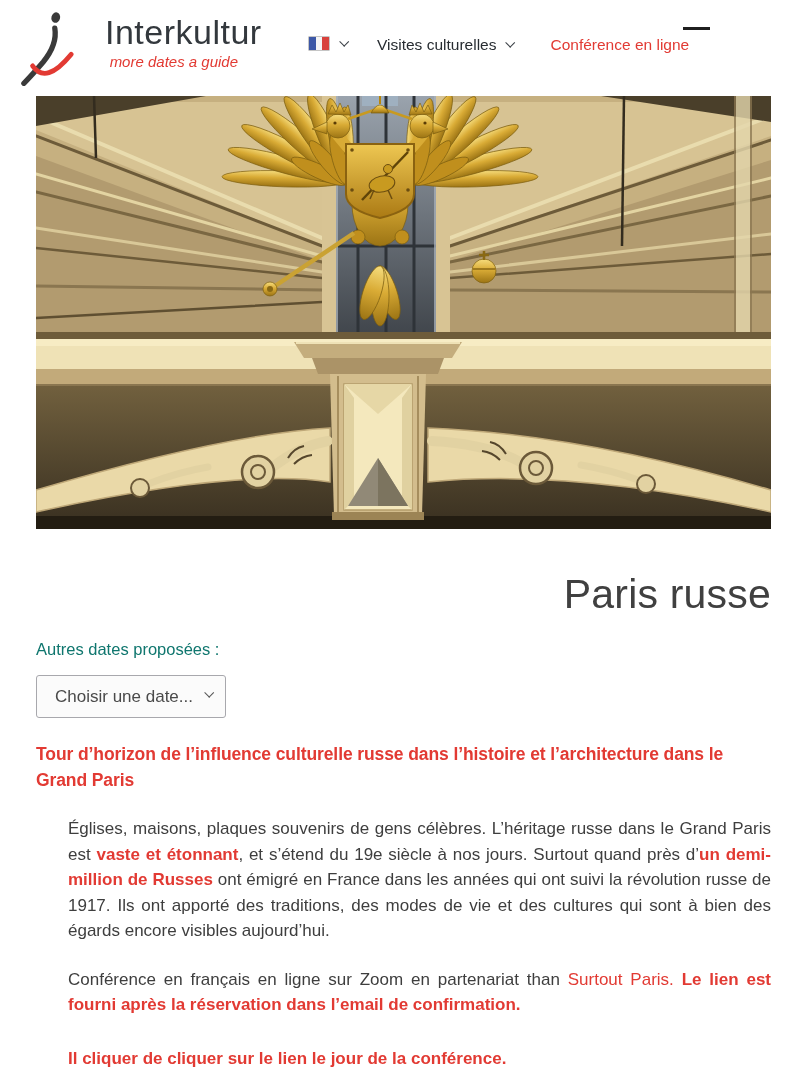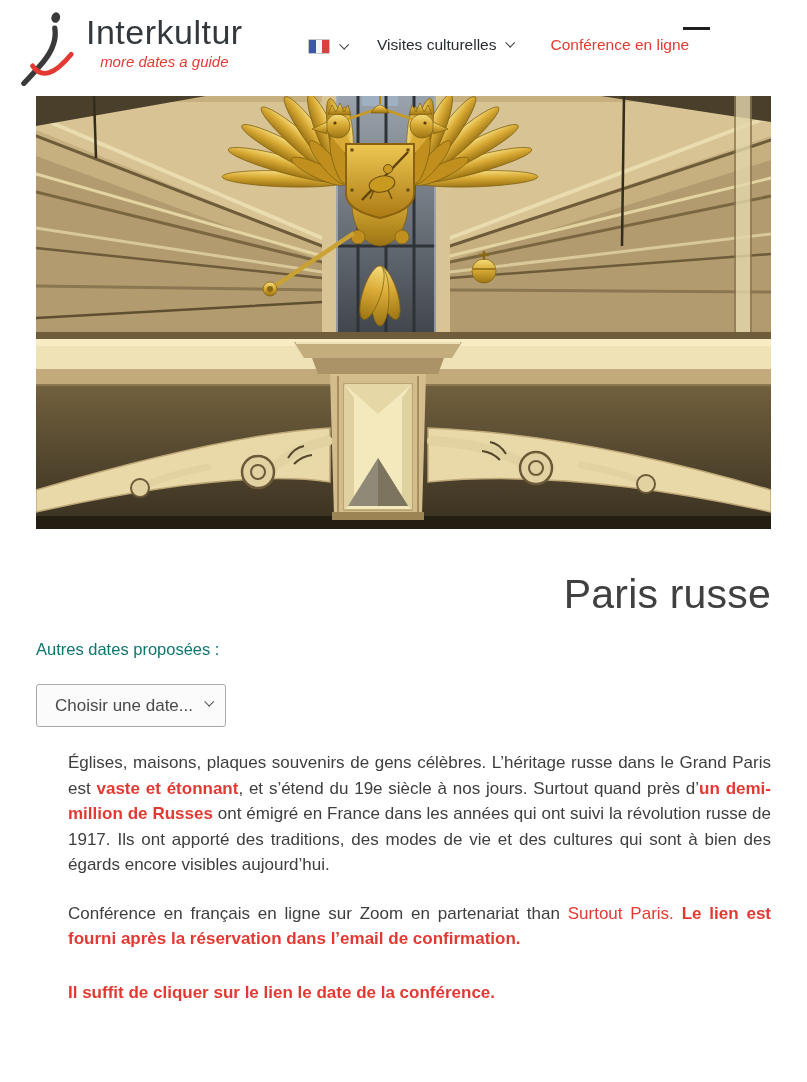--- a/index.html
+++ b/index.html
@@ -7,41 +7,41 @@
   html,body{background:#fff;}
   body{
     width:807px;height:1082px;overflow:hidden;position:relative;
     font-family:"Liberation Sans","DejaVu Sans",sans-serif;color:var(--ink);
   }
   
   .header{position:relative;height:96px;background:#fff;}
   .logo{position:absolute;left:20px;top:6px;display:flex;align-items:flex-start;}
   .logo-mark{width:58px;height:84px;}
   .brand-block{margin-left:8px;display:flex;flex-direction:column;align-items:center;}
-  .brand-name{font-size:34px;font-weight:400;color:#33383d;letter-spacing:.5px;line-height:1.1;margin-top:8px;}
+  .brand-name{font-size:34px;font-weight:400;color:#33383d;letter-spacing:.5px;line-height:1.1;margin-top:8px;margin-left:19px;}
   .brand-tagline{font-size:15px;font-style:italic;color:var(--red);margin-top:2px;}
-  .nav{position:absolute;left:308px;top:36px;display:flex;align-items:flex-end;}
+  .nav{position:absolute;left:308px;top:36px;display:flex;align-items:flex-start;}
   .nav-lang{display:flex;align-items:center;cursor:pointer;}
   .flag{width:22px;height:15px;display:flex;border:1px solid #c5c5c5;border-radius:1px;overflow:hidden;}
   .flag i{flex:1;}
   .flag .b{background:#3d58a7;} .flag .w{background:#f5f5f5;} .flag .r{background:#d8413c;}
   .chev{width:7px;height:7px;border-right:1.6px solid #3a3f45;border-bottom:1.6px solid #3a3f45;
         transform:rotate(45deg) translateY(-1px);display:inline-block;margin-left:10px;margin-top:-3px;}
   .nav-item{font-size:15.5px;color:#272c31;display:flex;align-items:center;cursor:pointer;}
   .nav-item.first{margin-left:30px;}
   .nav-item.active{margin-left:37px;color:var(--red);}
   .nav-accent{position:absolute;left:683px;top:27px;width:27px;height:2.5px;background:#1f1f1f;}
   
   .hero{position:absolute;left:36px;top:96px;width:735px;height:433px;overflow:hidden;}
   .hero svg{display:block;}
   
   .article{position:absolute;left:36px;top:529px;width:735px;}
   .title{font-size:41px;font-weight:400;color:#404040;margin-top:42px;letter-spacing:.2px;text-align:right;}
   .dates-label{font-size:16.5px;color:#0f766e;margin-top:22px;}
-  .select{margin-top:25px;width:190px;height:43px;background:#fbfbfb;border:1px solid #a8a8ad;border-radius:3px;
+  .select{margin-top:16px;width:190px;height:43px;background:#fbfbfb;border:1px solid #a8a8ad;border-radius:3px;
           display:flex;align-items:center;justify-content:center;position:relative;cursor:pointer;}
   .select span.val{font-size:17px;color:#4a4a4a;margin-right:14px;}
   .select .chev{border-color:#555;margin-left:0;position:absolute;right:13px;top:17px;}
   .intro{margin-top:23px;font-size:17.5px;font-weight:700;color:var(--red);line-height:26px;letter-spacing:-.1px;}
   p.body{margin-top:23px;font-size:17px;line-height:25.5px;color:#3e3e3e;text-align:justify;margin-left:32px;}
   p.body.last{margin-top:28px;}
   .seg-red-bold{color:var(--red);font-weight:700;}
   .seg-red-link{color:var(--red);cursor:pointer;}
   .seg-red{color:var(--red);}
 </style>
@@ -272,16 +272,17 @@
   </svg>
 </div>
 
 <div class="article">
   <h1 class="title">Paris russe</h1>
   <div class="dates-label">Autres dates proposées :</div>
   <div class="select">
     <span class="val">Choisir une date...</span>
     <span class="chev"></span>
   </div>
+  <div class="intro">Tour d’horizon de l’influence culturelle russe dans l’histoire et l’architecture dans le Grand Paris</div>
   <p class="body"><span class="seg-normal">Églises, maisons, plaques souvenirs de gens célèbres. L’héritage russe dans le Grand Paris est </span><span class="seg-red-bold">vaste et étonnant</span><span class="seg-normal">, et s’étend du 19e siècle à nos jours. Surtout quand près d’</span><span class="seg-red-bold">un demi-million de Russes</span><span class="seg-normal"> ont émigré en France dans les années qui ont suivi la révolution russe de 1917. Ils ont apporté des traditions, des modes de vie et des cultures qui sont à bien des égards encore visibles aujourd’hui.</span></p>
   <p class="body"><span class="seg-normal">Conférence en français en ligne sur Zoom en partenariat than </span><span class="seg-red-link">Surtout Paris</span><span class="seg-red">. </span><span class="seg-red-bold">Le lien est fourni après la réservation dans l’email de confirmation.</span></p>
-  <p class="body last"><span class="seg-red-bold">Il suffit de cliquer sur le lien le date de la conférence.</span></p>
+  <p class="body last"><span class="seg-red-bold">Il cliquer de cliquer sur le lien le jour de la conférence.</span></p>
 </div>
 
 </body></html>

